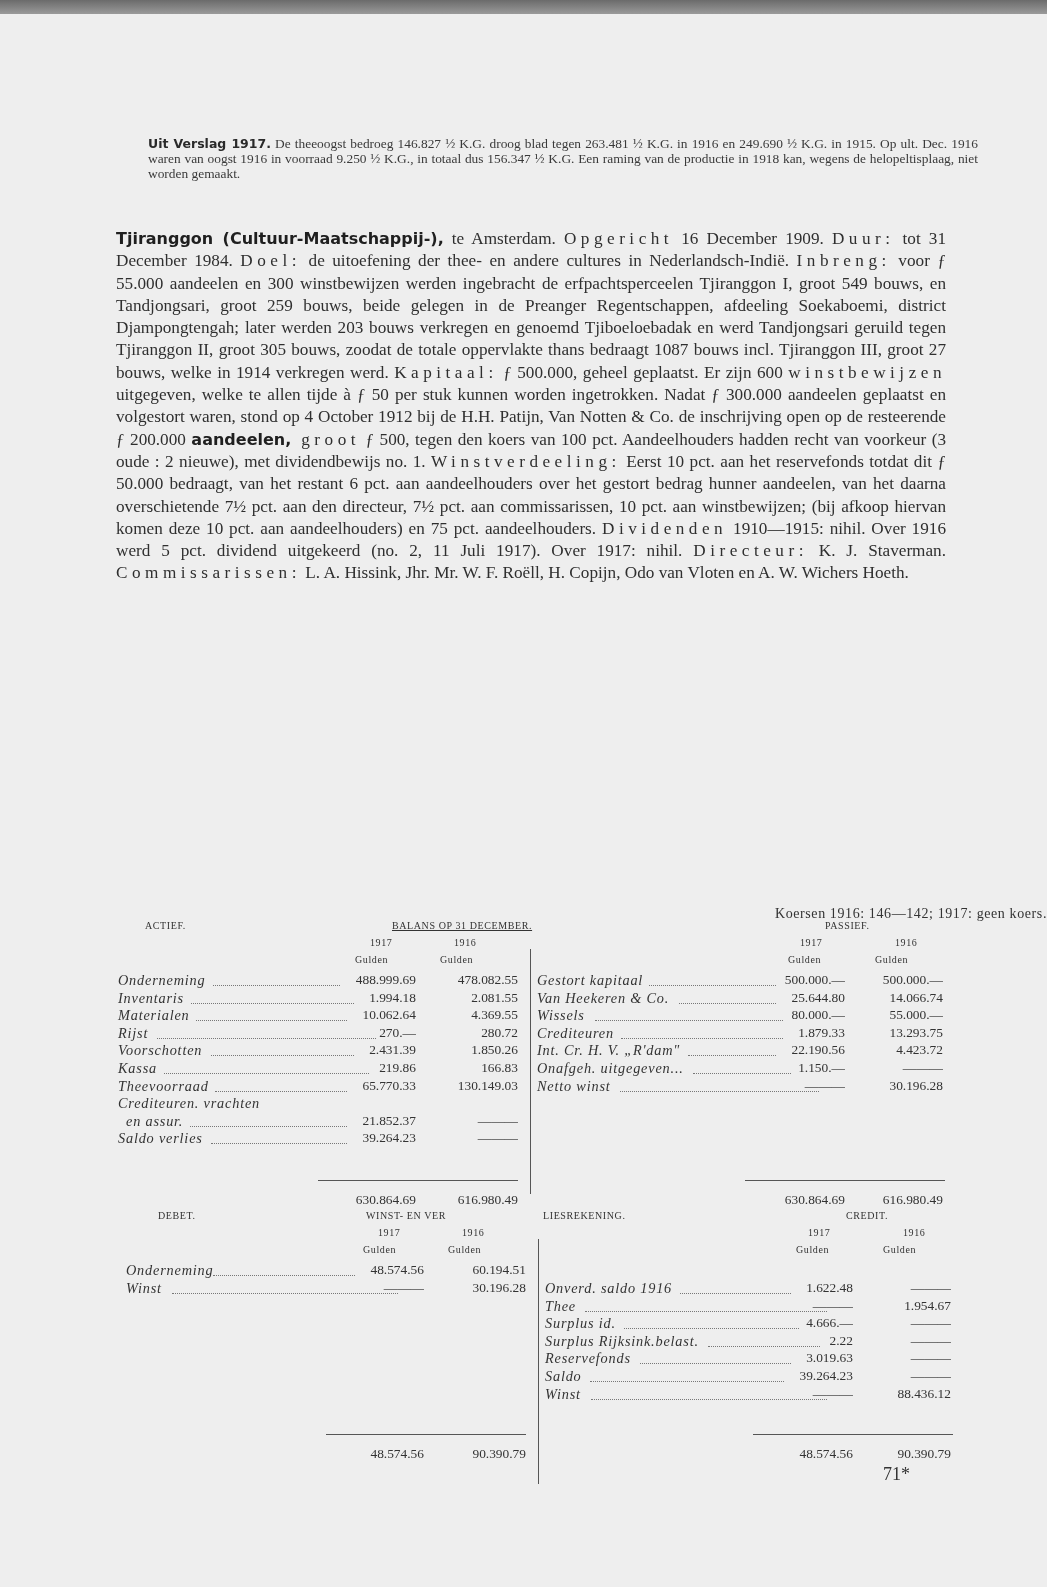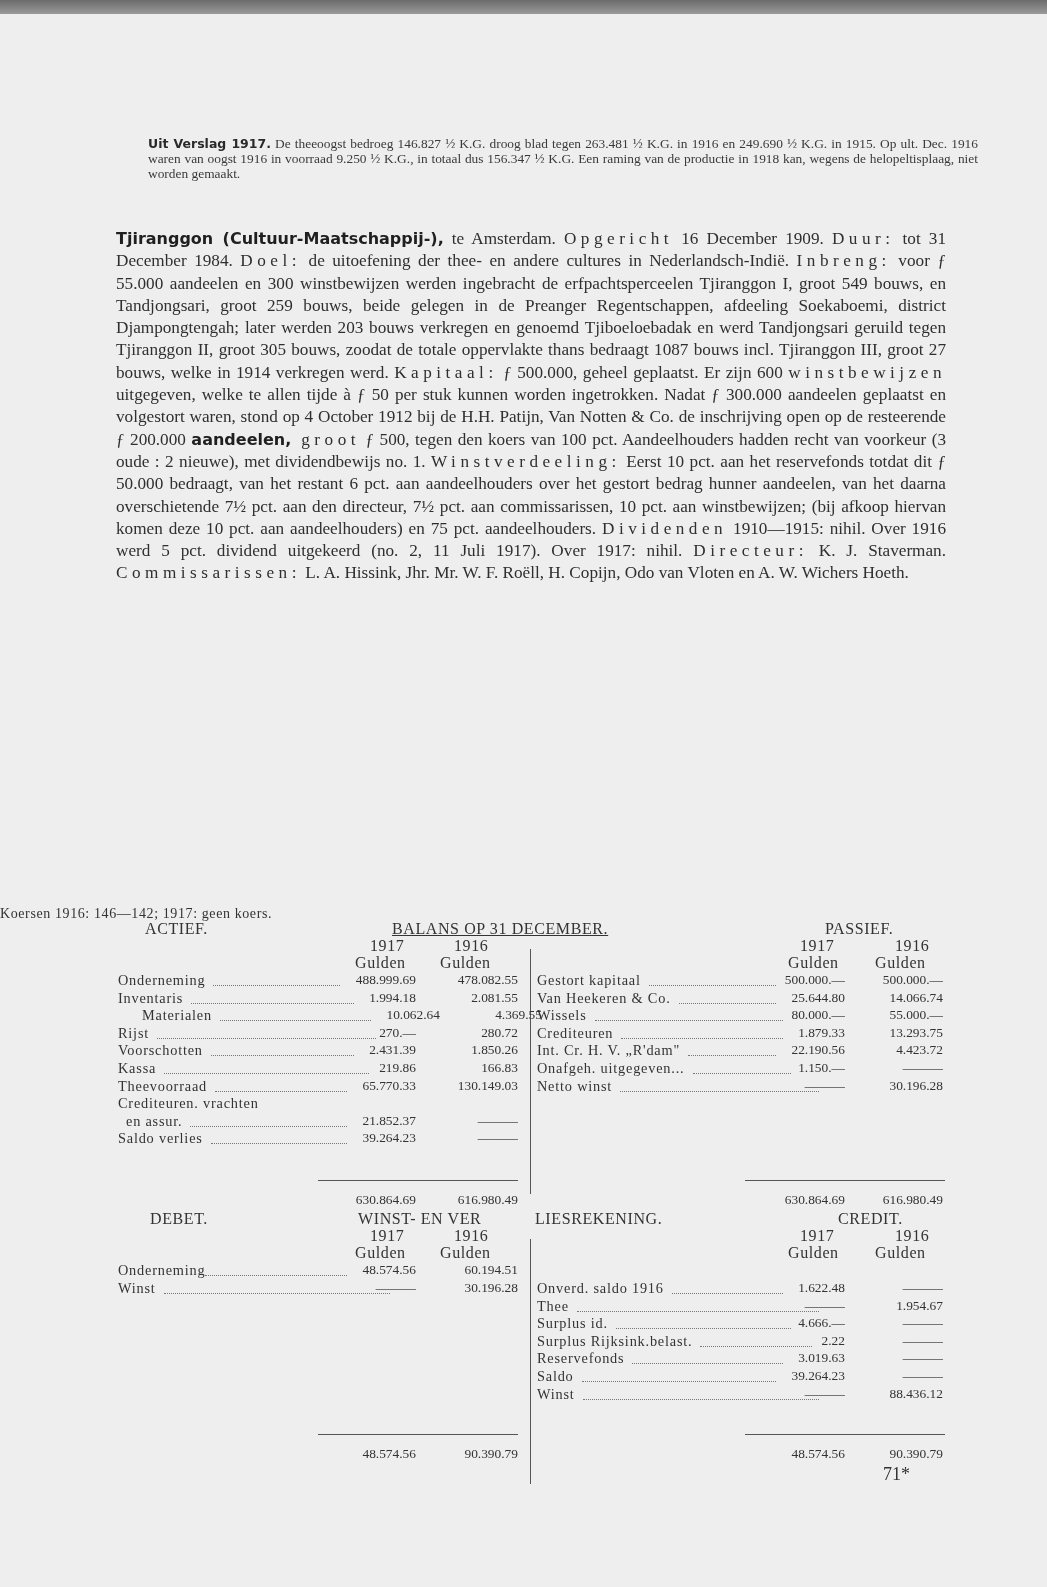--- a/index.html
+++ b/index.html
@@ -38,27 +38,27 @@
   .small-para .lead { font-family: "DejaVu Sans", sans-serif; font-weight: bold; font-size: 12.5px; color: #2a2a2a; }
   .main-para {
     position: absolute; left: 116px; top: 214px; width: 830px;
     font-family: "Liberation Serif", serif; font-size: 17.2px; line-height: 22.3px;
     text-align: justify; color: #2f2f2f;
   }
   .main-para .company { font-family: "DejaVu Sans", sans-serif; font-weight: bold; font-size: 16px; color: #1f1f1f; }
   .main-para .bold { font-family: "DejaVu Sans", sans-serif; font-weight: bold; font-size: 16px; color: #1f1f1f; }
   .sp { letter-spacing: 4.5px; }
   .koersen {
-    position: absolute; top: 892px; left: 0; width: 1047px; text-align: left;
+    position: absolute; top: 892px; left: 0; width: 1047px; text-align: right;
     font-family: "Liberation Serif", serif; font-size: 14px; color: #333; letter-spacing: 0.6px;
   }
   .tbl { position: absolute; font-family: "Liberation Serif", serif; font-size: 14.3px; color: #333; }
-  .hdr { position: absolute; font-size: 16px; letter-spacing: 0.6px; }
+  .hdr { position: absolute; font-size: 10px; letter-spacing: 0.6px; }
   .row { position: absolute; height: 17px; white-space: nowrap; }
-  .label { position: absolute; left: 0; letter-spacing: 0.8px; }
+  .label { position: absolute; left: 0; letter-spacing: 0.8px; font-style: italic; }
   .dots {
     position: absolute; height: 1px; top: 12px;
     border-bottom: 1px dotted #777;
   }
   .num { position: absolute; text-align: right; font-family: "Liberation Serif", serif; font-size: 13.4px; }
   .vline { position: absolute; width: 1px; background: #555; }
   .hline { position: absolute; height: 1px; background: #555; }
   .sig { position: absolute; font-family: "Liberation Serif", serif; font-size: 18px; color: #333; }
 </style>
 </head>
@@ -101,21 +101,21 @@
           <span class="dots" style="left: 95px; width: 127px;"></span>
           <span class="num" style="left: 198px; width: 100px;">488.999.69</span>
           <span class="num" style="left: 300px; width: 100px;">478.082.55</span>
         </div>
         <div class="row" style="left: 118px; top: 975.6px; width: 400px;">
           <span class="label">Inventaris</span>
           <span class="dots" style="left: 73px; width: 163.4px;"></span>
           <span class="num" style="left: 198px; width: 100px;">1.994.18</span>
           <span class="num" style="left: 300px; width: 100px;">2.081.55</span>
         </div>
-        <div class="row" style="left: 118px; top: 993.2px; width: 400px; margin-left: 24px;">
+        <div class="row" style="left: 118px; top: 993.2px; width: 400px;">
           <span class="label">Materialen</span>
           <span class="dots" style="left: 78px; width: 151.2px;"></span>
           <span class="num" style="left: 198px; width: 100px;">10.062.64</span>
           <span class="num" style="left: 300px; width: 100px;">4.369.55</span>
         </div>
         <div class="row" style="left: 118px; top: 1010.8px; width: 400px;">
           <span class="label">Rijst</span>
           <span class="dots" style="left: 39px; width: 219px;"></span>
           <span class="num" style="left: 198px; width: 100px;">270.—</span>
           <span class="num" style="left: 300px; width: 100px;">280.72</span>
@@ -202,21 +202,21 @@
       </div>
 
     <div class="hline" style="left:318px;top:1166px;height:1px;width:200px;"></div>
     <div class="hline" style="left:745px;top:1166px;height:1px;width:200px;"></div>
     <span class="num" style="left:316px;top:1178px;width:100px;">630.864.69</span>
     <span class="num" style="left:418px;top:1178px;width:100px;">616.980.49</span>
     <span class="num" style="left:740px;top:1178px;width:105px;">630.864.69</span>
     <span class="num" style="left:845px;top:1178px;width:98px;">616.980.49</span>
   </div>
 
-  <div class="tbl" style="left:0;top:0;width:897px;height:1573px;">
+  <div class="tbl" style="left:8px;top:0;width:897px;height:1573px;">
     <span class="hdr" style="left:150px;top:1196px;">DEBET.</span>
     <span class="hdr" style="left:358px;top:1196px;">WINST- EN VER</span>
     <span class="hdr" style="left:535px;top:1196px;">LIESREKENING.</span>
     <span class="hdr" style="left:838px;top:1196px;">CREDIT.</span>
 
     <span class="hdr" style="left:370px;top:1213px;">1917</span>
     <span class="hdr" style="left:454px;top:1213px;">1916</span>
     <span class="hdr" style="left:800px;top:1213px;">1917</span>
     <span class="hdr" style="left:895px;top:1213px;">1916</span>
 

